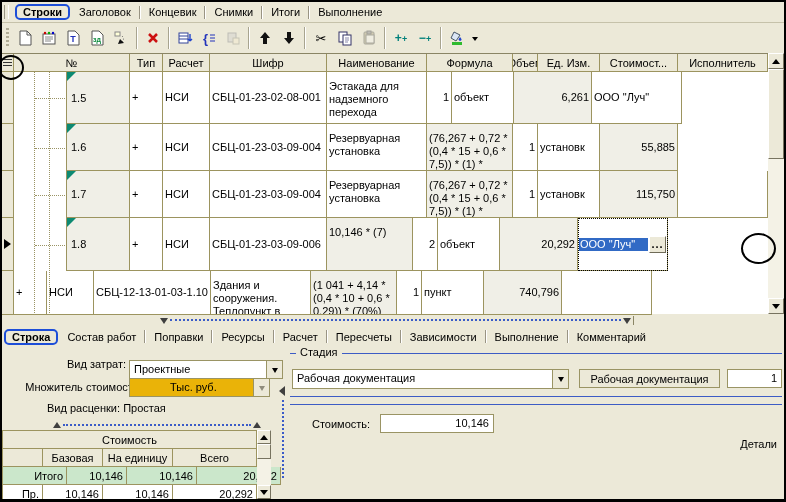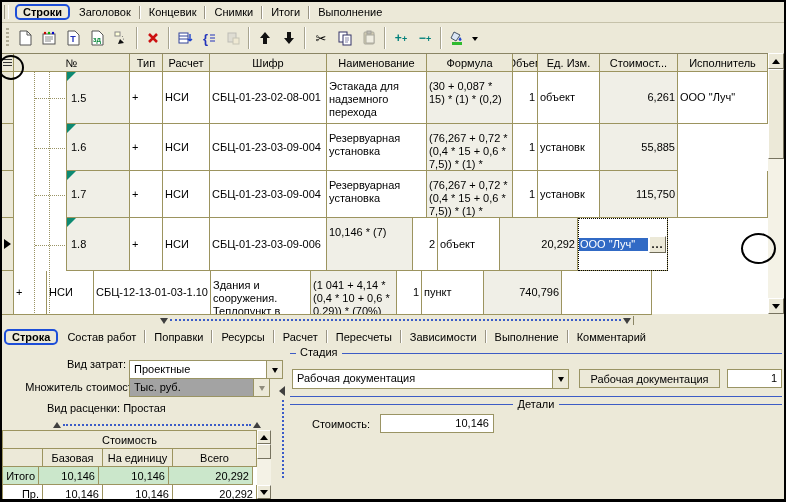--- a/index.html
+++ b/index.html
@@ -76,27 +76,27 @@
   .tick{width:0;height:9px;border-left:1px solid #8a8565;flex:none;margin-left:2px;}
   .vdash{position:absolute;width:0;border-left:2px dotted #3a5bc8;}
 
   
   .rlabel{position:absolute;text-align:right;white-space:nowrap;}
   .llabel{position:absolute;white-space:nowrap;}
   .combo{position:absolute;display:flex;border:1px solid #9a9464;background:#fff;height:19px;}
   .combo .val{flex:1;padding:2px 4px;overflow:hidden;white-space:nowrap;}
   .combo .btn{width:16px;flex:none;background:#ece9d8;border-left:1px solid #9a9464;display:flex;align-items:center;justify-content:center;}
   .combo .tri{width:0;height:0;border:3px solid transparent;border-top:5px solid #000;margin-top:4px;}
-  .combo.disabled{background:#a3a3a3;}
+  .combo.disabled{background:#eab308;padding-left:36px;}
   .combo.disabled .tri{border-top-color:#8f8c7c;}
   .inp{position:absolute;background:#fff;border:1px solid #9a9464;padding:2px 4px;text-align:right;height:19px;overflow:hidden;}
   .staticbox{position:absolute;background:#ece9d8;border:1px solid #9a9464;height:19px;display:flex;align-items:center;justify-content:center;overflow:hidden;}
   .bline{position:absolute;height:0;border-top:1px solid #3d5cc5;}
   .grouplabel{position:absolute;background:#ece9d8;padding:0 4px;z-index:2;white-space:nowrap;}
-  .legendwrap{position:absolute;text-align:center;z-index:2;}
+  .legendwrap{position:absolute;text-align:right;z-index:2;margin-top:40px;}
   .legendwrap span{background:#ece9d8;padding:0 5px;}
 
   
   #costtable{position:absolute;left:0;top:428px;width:255px;border-left:1px solid #9c945f;border-top:1px solid #9c945f;background:#fff;}
   .ctrow{display:flex;height:18px;}
   .ctc{border-right:1px solid #9c945f;border-bottom:1px solid #9c945f;display:flex;align-items:center;overflow:hidden;flex:none;padding:0 3px;}
   .cthead{background:#ece9d8;justify-content:center;}
   .mint{background:#cbe7cb;}
   .ctitle{height:18px;background:#ece9d8;border-right:1px solid #9c945f;border-bottom:1px solid #9c945f;
           display:flex;align-items:center;justify-content:center;}
@@ -260,21 +260,20 @@
                 <i class="branch"></i>
               </div>
           <div class="numbox">
                 <span>1.5</span>
               </div>
         </div>
         <div class="c w33 vc">+</div>
         <div class="c w47 vc">НСИ</div>
         <div class="c w117 vc">СБЦ-01-23-02-08-001</div>
         <div class="c w100">Эстакада для надземного перехода</div>
-        <div class="c w86 gray">(30 + 0,087 * 15) * (1) * (0,2)</div>
         <div class="c w25 vc rt">1</div>
         <div class="c w62 vc">объект</div>
         <div class="c w78 gray vc rt">6,261</div>
         <div class="c w90 vc">ООО "Луч"</div>
       </div>
 
       <div class="grow" style="height:47px">
         <div class="selc"></div>
         <div class="numc">
           <div class="tree">
@@ -423,21 +422,21 @@
 
   <div id="costtable">
     <div class="ctitle">Стоимость</div>
     <div class="ctrow">
       <div class="ctc cthead" style="width:40px"></div>
       <div class="ctc cthead" style="width:60px">Базовая</div>
       <div class="ctc cthead" style="width:70px">На единицу</div>
       <div class="ctc cthead" style="width:84px">Всего</div>
     </div>
     <div class="ctrow">
-      <div class="ctc mint rt" style="width:36px;justify-content:flex-end">Итого</div>
+      <div class="ctc mint rt" style="width:64px;justify-content:flex-end">Итого</div>
       <div class="ctc mint" style="width:60px;justify-content:flex-end">10,146</div>
       <div class="ctc mint" style="width:70px;justify-content:flex-end">10,146</div>
       <div class="ctc mint" style="width:84px;justify-content:flex-end">20,292</div>
     </div>
     <div class="ctrow">
       <div class="ctc" style="width:40px;justify-content:flex-end">Пр.</div>
       <div class="ctc" style="width:60px;justify-content:flex-end">10,146</div>
       <div class="ctc" style="width:70px;justify-content:flex-end">10,146</div>
       <div class="ctc" style="width:84px;justify-content:flex-end">20,292</div>
     </div>

